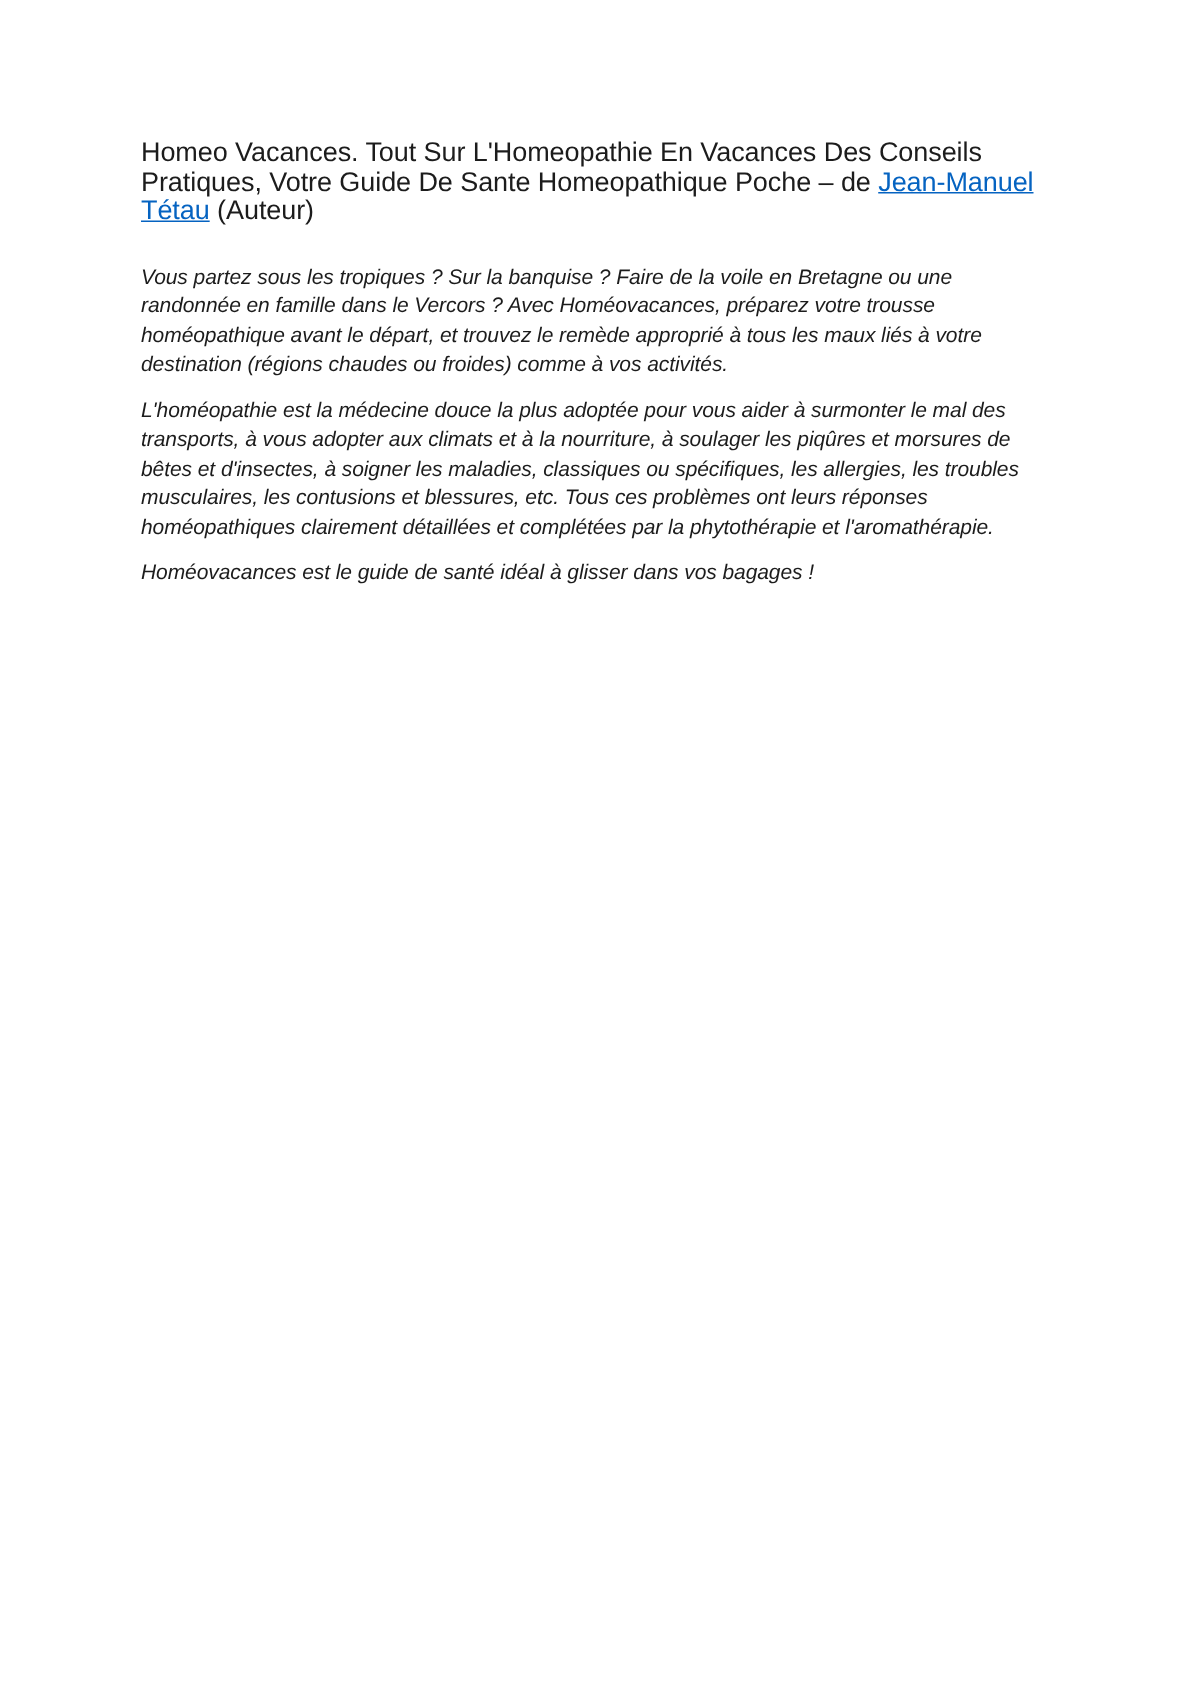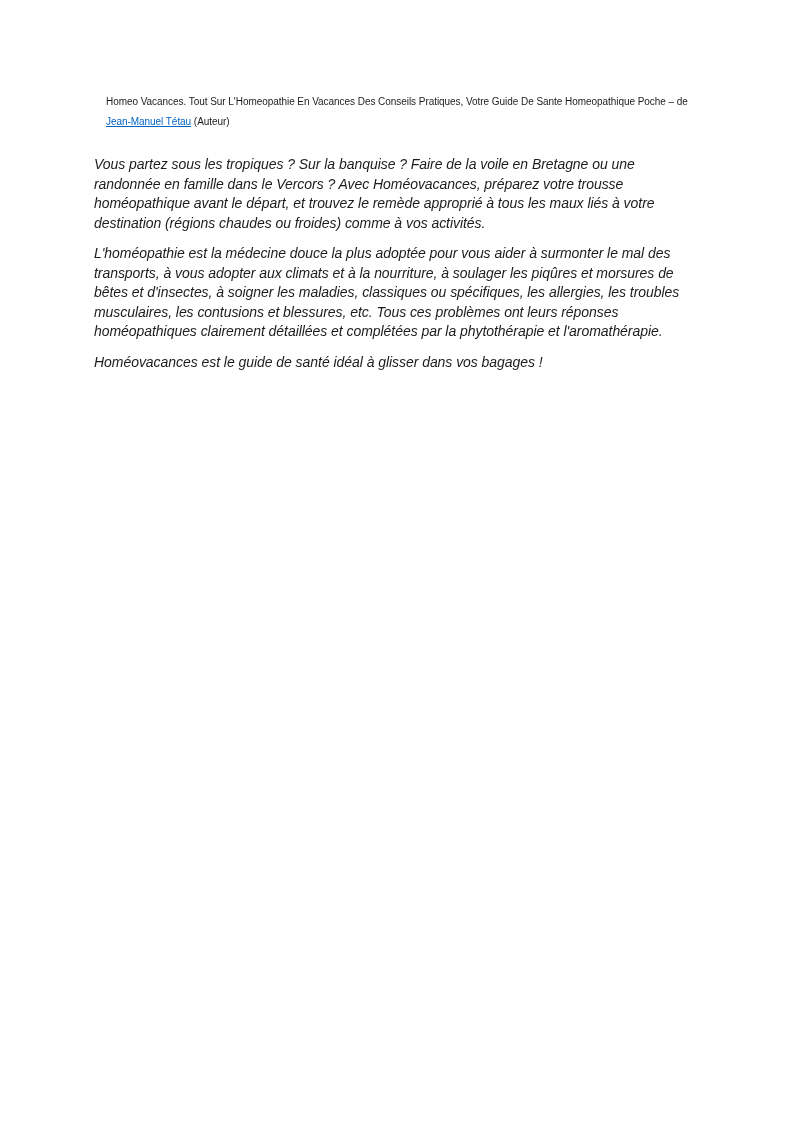--- a/index.html
+++ b/index.html
@@ -27,23 +27,23 @@
     left: 94px;
     top: 92px;
     width: 608px;
     font-size: 14px;
     letter-spacing: -0.05px;
     line-height: 19.5px;
     color: #1c1c1c;
     text-align: left;
   }
   .doc-title {
-    margin: 0 0 24px 12px;
+    margin: 0 0 24px 0;
     font-weight: normal;
-    font-size: 10px;
+    font-size: 18px;
     line-height: 19.5px;
   }
   .doc-paragraph {
     margin: 0 0 11px 0;
     font-style: italic;
   }
   .doc-paragraph.last {
     margin-bottom: 4px;
   }
   a.author-link {

